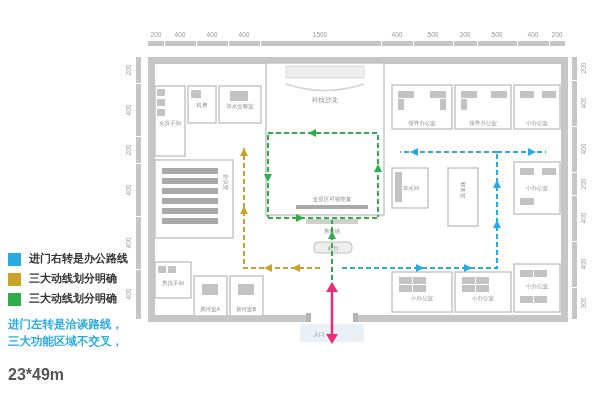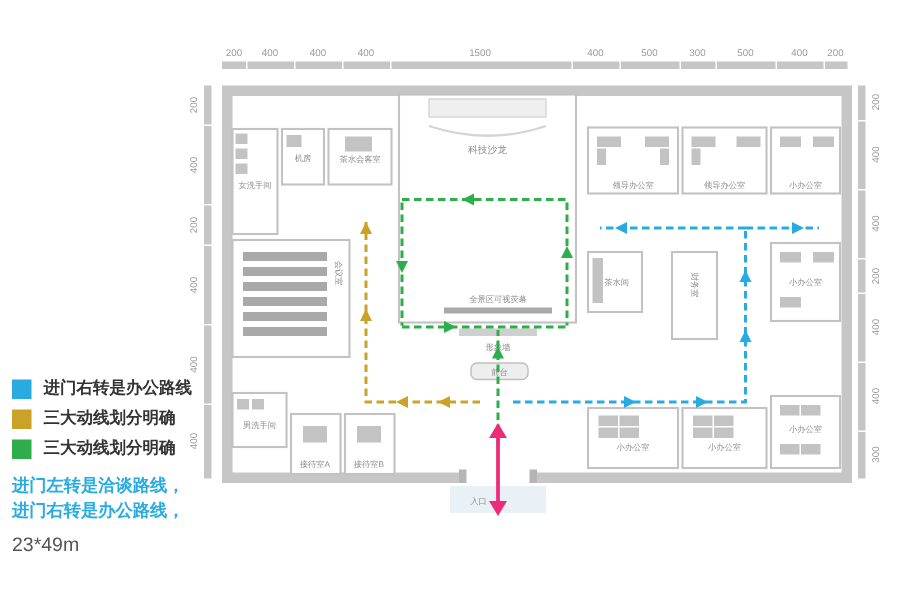--- a/index.html
+++ b/index.html
@@ -26,21 +26,21 @@
   .legend-item{display:flex;align-items:flex-end;height:20px;gap:8px;}
   .sw{width:13px;height:13px;flex:0 0 13px;}
   .sw-office{background:#29abe2;}
   .sw-talk{background:#c9a227;}
   .sw-tour{background:#2eae4b;}
   .legend-label{font-size:11px;color:#333;font-weight:600;white-space:nowrap;}
 
   
   .notes{position:absolute;left:8px;top:316px;color:#29abe2;font-weight:bold;
          font-size:11.5px;line-height:17px;white-space:nowrap;}
-  .notes .size{color:#555;font-weight:normal;font-size:13px;margin-top:4px;}
+  .notes .size{color:#555;font-weight:bold;font-size:16px;margin-top:16px;}
 </style>
 </head>
 <body>
 
 <div class="canvas">
 
 <svg width="600" height="400" viewBox="0 0 600 400">
 
   <g>
     <rect class="dimbar" x="148" y="41" width="16" height="5"></rect>
@@ -301,17 +301,17 @@
     <span class="legend-label">三大动线划分明确</span>
   </div>
   <div class="legend-item">
     <span class="sw sw-tour"></span>
     <span class="legend-label">三大动线划分明确</span>
   </div>
 </div>
 
 <div class="notes">
   <div>进门左转是洽谈路线，</div>
-  <div>进门右转是办公路线，</div>
+  <div>三大功能区域不交叉，</div>
   <div class="size">23*49m</div>
 </div>
 
 </div>
 
 </body></html>

